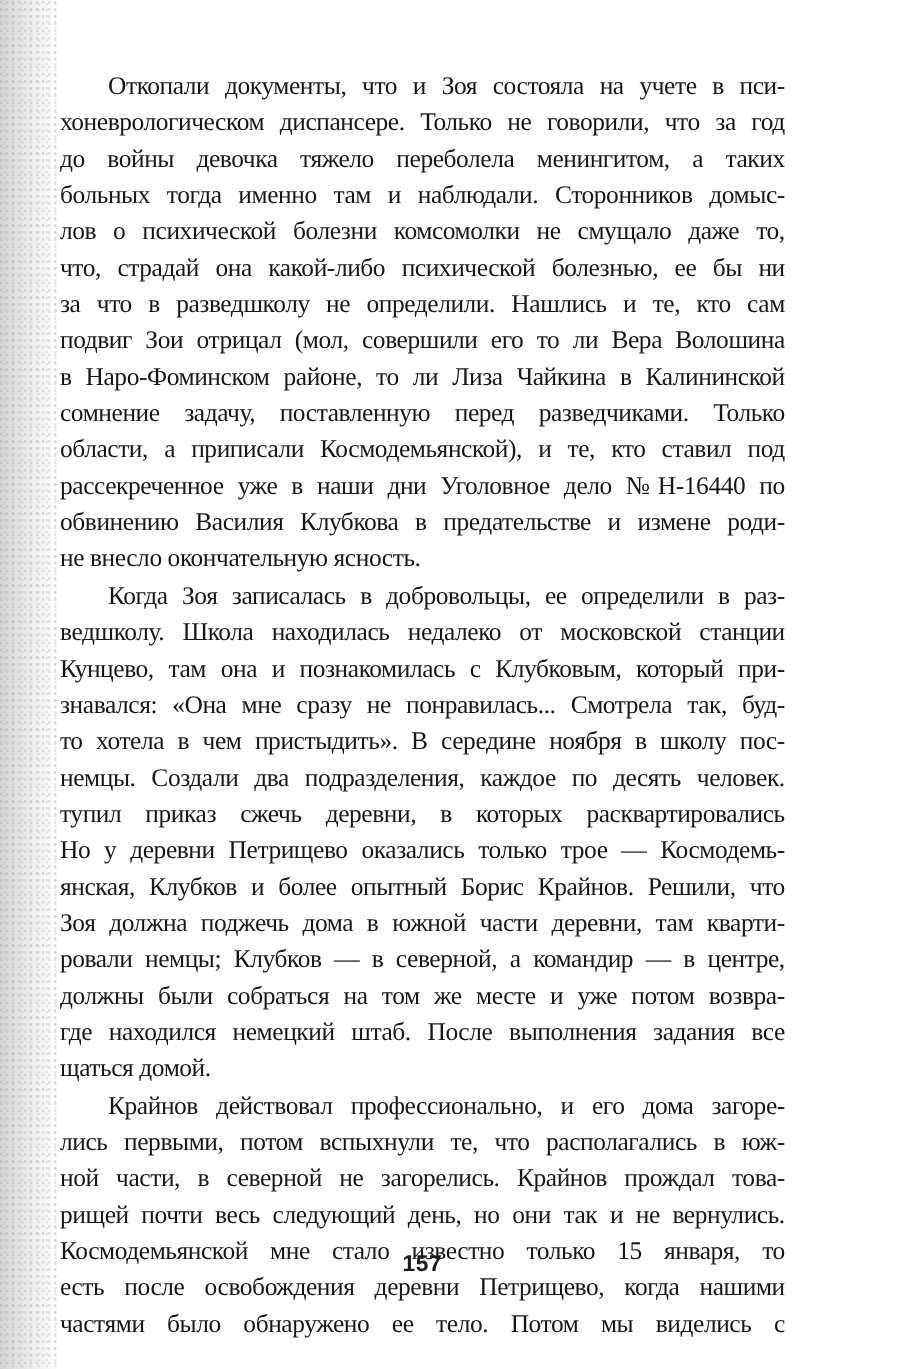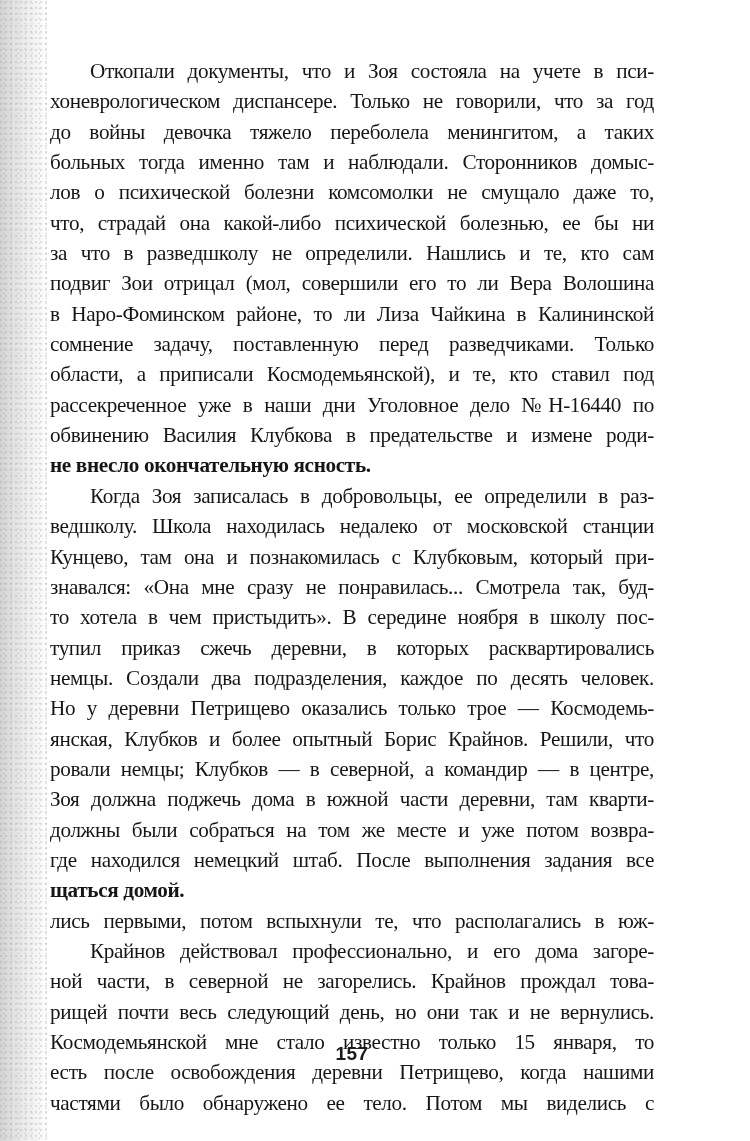--- a/index.html
+++ b/index.html
@@ -44,21 +44,20 @@
     .line {
       display: block;
       white-space: nowrap;
       text-align: justify;
       text-align-last: justify;
       height: 30.35px;
       letter-spacing: -0.35px;
     }
     .line.last {
       text-align-last: left;
-      font-weight: bold;
     }
     .line.indent {
       padding-left: 40px;
     }
     .page-number {
       position: absolute;
       left: 0;
       width: 704px;
       top: 1043px;
       text-align: center;
@@ -90,33 +89,33 @@
     <span class="line">рассекреченное уже в наши дни Уголовное дело №Н-16440 по</span>
     <span class="line">обвинению Василия Клубкова в предательстве и измене роди-</span>
     <span class="line last">не внесло окончательную ясность.</span>
   </div>
   <div>
     <span class="line indent">Когда Зоя записалась в добровольцы, ее определили в раз-</span>
     <span class="line">ведшколу. Школа находилась недалеко от московской станции</span>
     <span class="line">Кунцево, там она и познакомилась с Клубковым, который при-</span>
     <span class="line">знавался: «Она мне сразу не понравилась... Смотрела так, буд-</span>
     <span class="line">то хотела в чем пристыдить». В середине ноября в школу пос-</span>
+    <span class="line">немцы. Создали два подразделения, каждое по десять человек.</span>
     <span class="line">тупил приказ сжечь деревни, в которых расквартировались</span>
-    <span class="line">немцы. Создали два подразделения, каждое по десять человек.</span>
     <span class="line">Но у деревни Петрищево оказались только трое — Космодемь-</span>
     <span class="line">янская, Клубков и более опытный Борис Крайнов. Решили, что</span>
+    <span class="line">Зоя должна поджечь дома в южной части деревни, там кварти-</span>
     <span class="line">ровали немцы; Клубков — в северной, а командир — в центре,</span>
-    <span class="line">Зоя должна поджечь дома в южной части деревни, там кварти-</span>
     <span class="line">должны были собраться на том же месте и уже потом возвра-</span>
     <span class="line">где находился немецкий штаб. После выполнения задания все</span>
     <span class="line last">щаться домой.</span>
   </div>
   <div>
+    <span class="line indent">Крайнов действовал профессионально, и его дома загоре-</span>
     <span class="line">лись первыми, потом вспыхнули те, что располагались в юж-</span>
-    <span class="line indent">Крайнов действовал профессионально, и его дома загоре-</span>
     <span class="line">ной части, в северной не загорелись. Крайнов прождал това-</span>
     <span class="line">рищей почти весь следующий день, но они так и не вернулись.</span>
     <span class="line">Космодемьянской мне стало известно только 15 января, то</span>
     <span class="line">есть после освобождения деревни Петрищево, когда нашими</span>
     <span class="line">частями было обнаружено ее тело. Потом мы виделись с</span>
 
   </div>
 </div>
 
 <div class="page-number">157</div>

